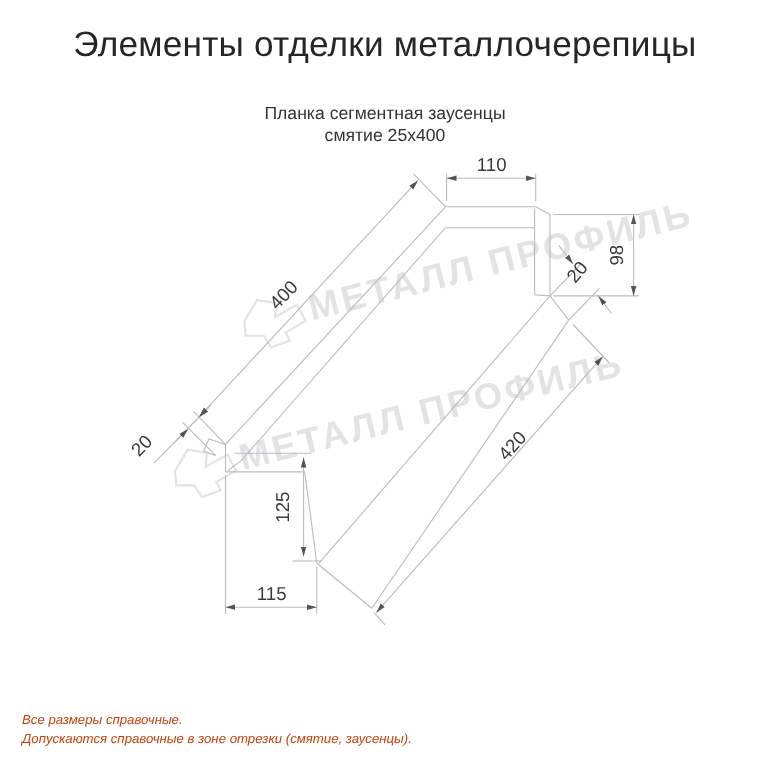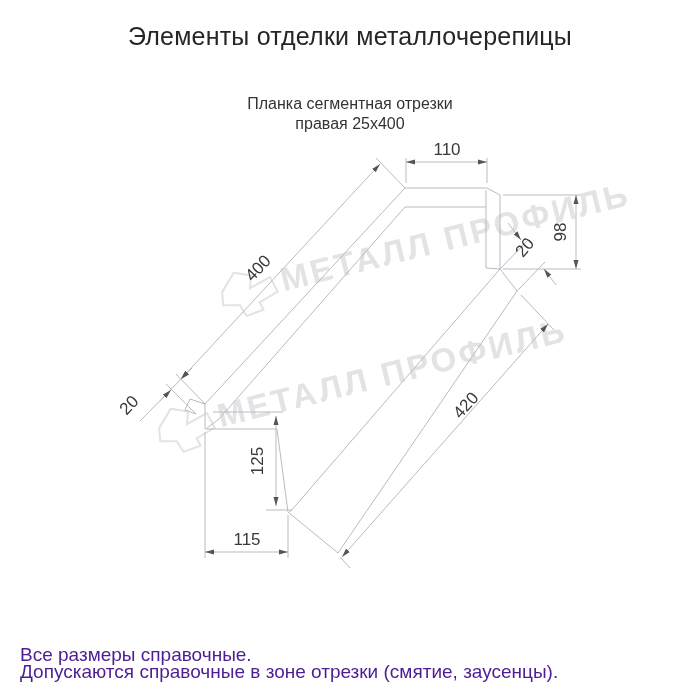--- a/index.html
+++ b/index.html
@@ -1,36 +1,36 @@
 <!DOCTYPE html>
 <html><head>
 <meta charset="utf-8">
 <style>
   html,body{margin:0;padding:0;background:#ffffff;}
   #stage{position:relative;width:700px;height:700px;background:#ffffff;overflow:hidden;
          font-family:"Liberation Sans", sans-serif;}
   .page-title{position:absolute;top:22px;left:0;width:700px;text-align:center;
-              font-size:25px;color:#262626;letter-spacing:.2px;}
+              font-size:32px;color:#262626;letter-spacing:.2px;}
   .subtitle{position:absolute;top:94px;left:0;width:700px;text-align:center;
             font-size:16px;line-height:20px;color:#333333;}
-  .footer{position:absolute;left:20px;top:646px;font-size:19px;line-height:17px;color:#4c1d95;}
+  .footer{position:absolute;left:20px;top:646px;font-size:12px;line-height:17px;color:#c2410c;font-style:italic;}
   svg text{font-family:"Liberation Sans", sans-serif;font-size:17px;fill:#3a3a3a;}
   svg .wm-text{font-size:33px;font-weight:bold;letter-spacing:3px;fill:#e3e3e6;}
   svg line,svg path.draw{stroke:#b7bbc1;stroke-width:1;fill:none;}
 </style>
 </head>
 <body>
 
 <div id="stage">
 
   <div class="page-title">Элементы отделки металлочерепицы</div>
 
   <div class="subtitle">
-    <div>Планка сегментная отрезки</div>
-    <div>правая 25x400</div>
+    <div>Планка сегментная заусенцы</div>
+    <div>смятие 25x400</div>
   </div>
 
   <svg width="700" height="700" viewBox="0 0 700 700">
     <defs>
       <marker id="ae" orient="auto" markerUnits="userSpaceOnUse" markerWidth="11" markerHeight="8" refX="9" refY="3.5">
         <path d="M9,3.5 L0,1 L0,6 Z" fill="#555555"></path>
       </marker>
       <marker id="as" orient="auto-start-reverse" markerUnits="userSpaceOnUse" markerWidth="11" markerHeight="8" refX="9" refY="3.5">
         <path d="M9,3.5 L0,1 L0,6 Z" fill="#555555"></path>
       </marker>

